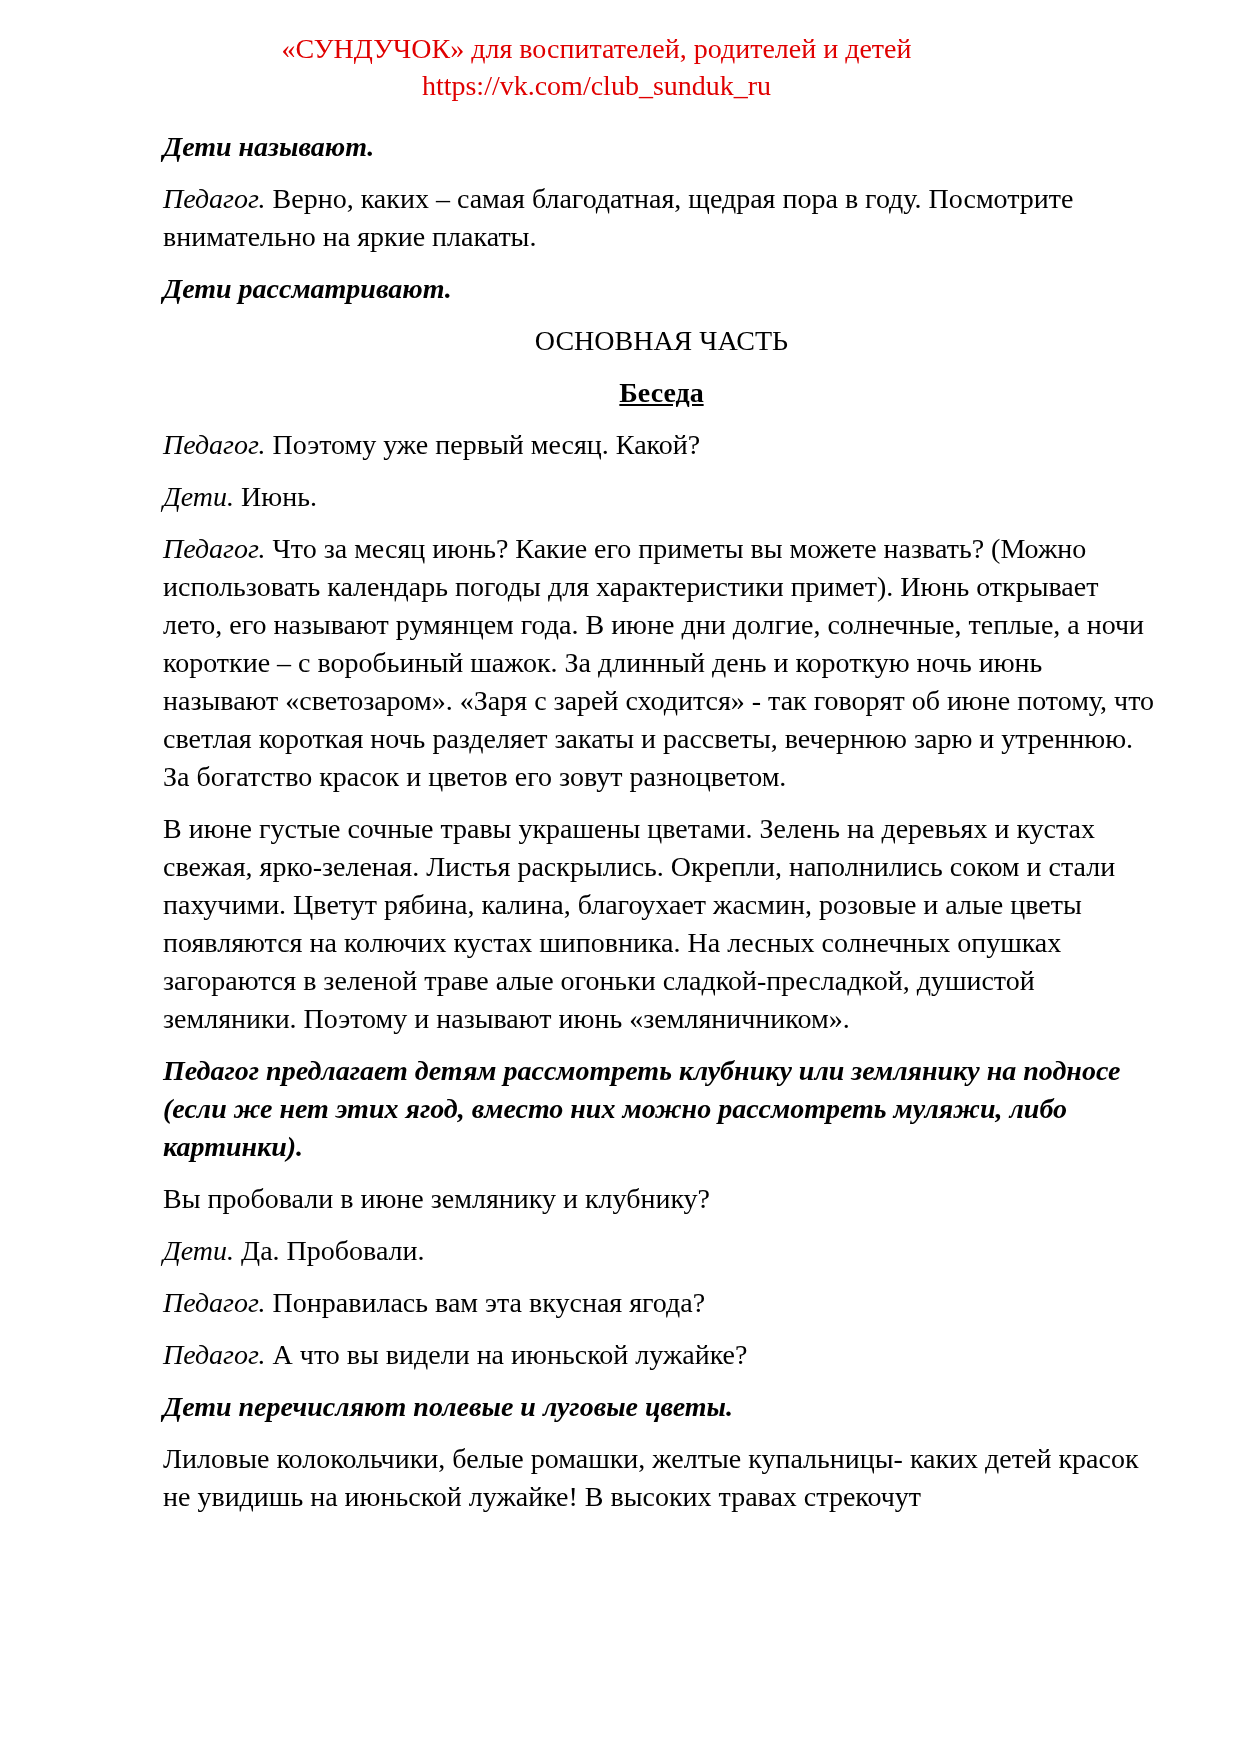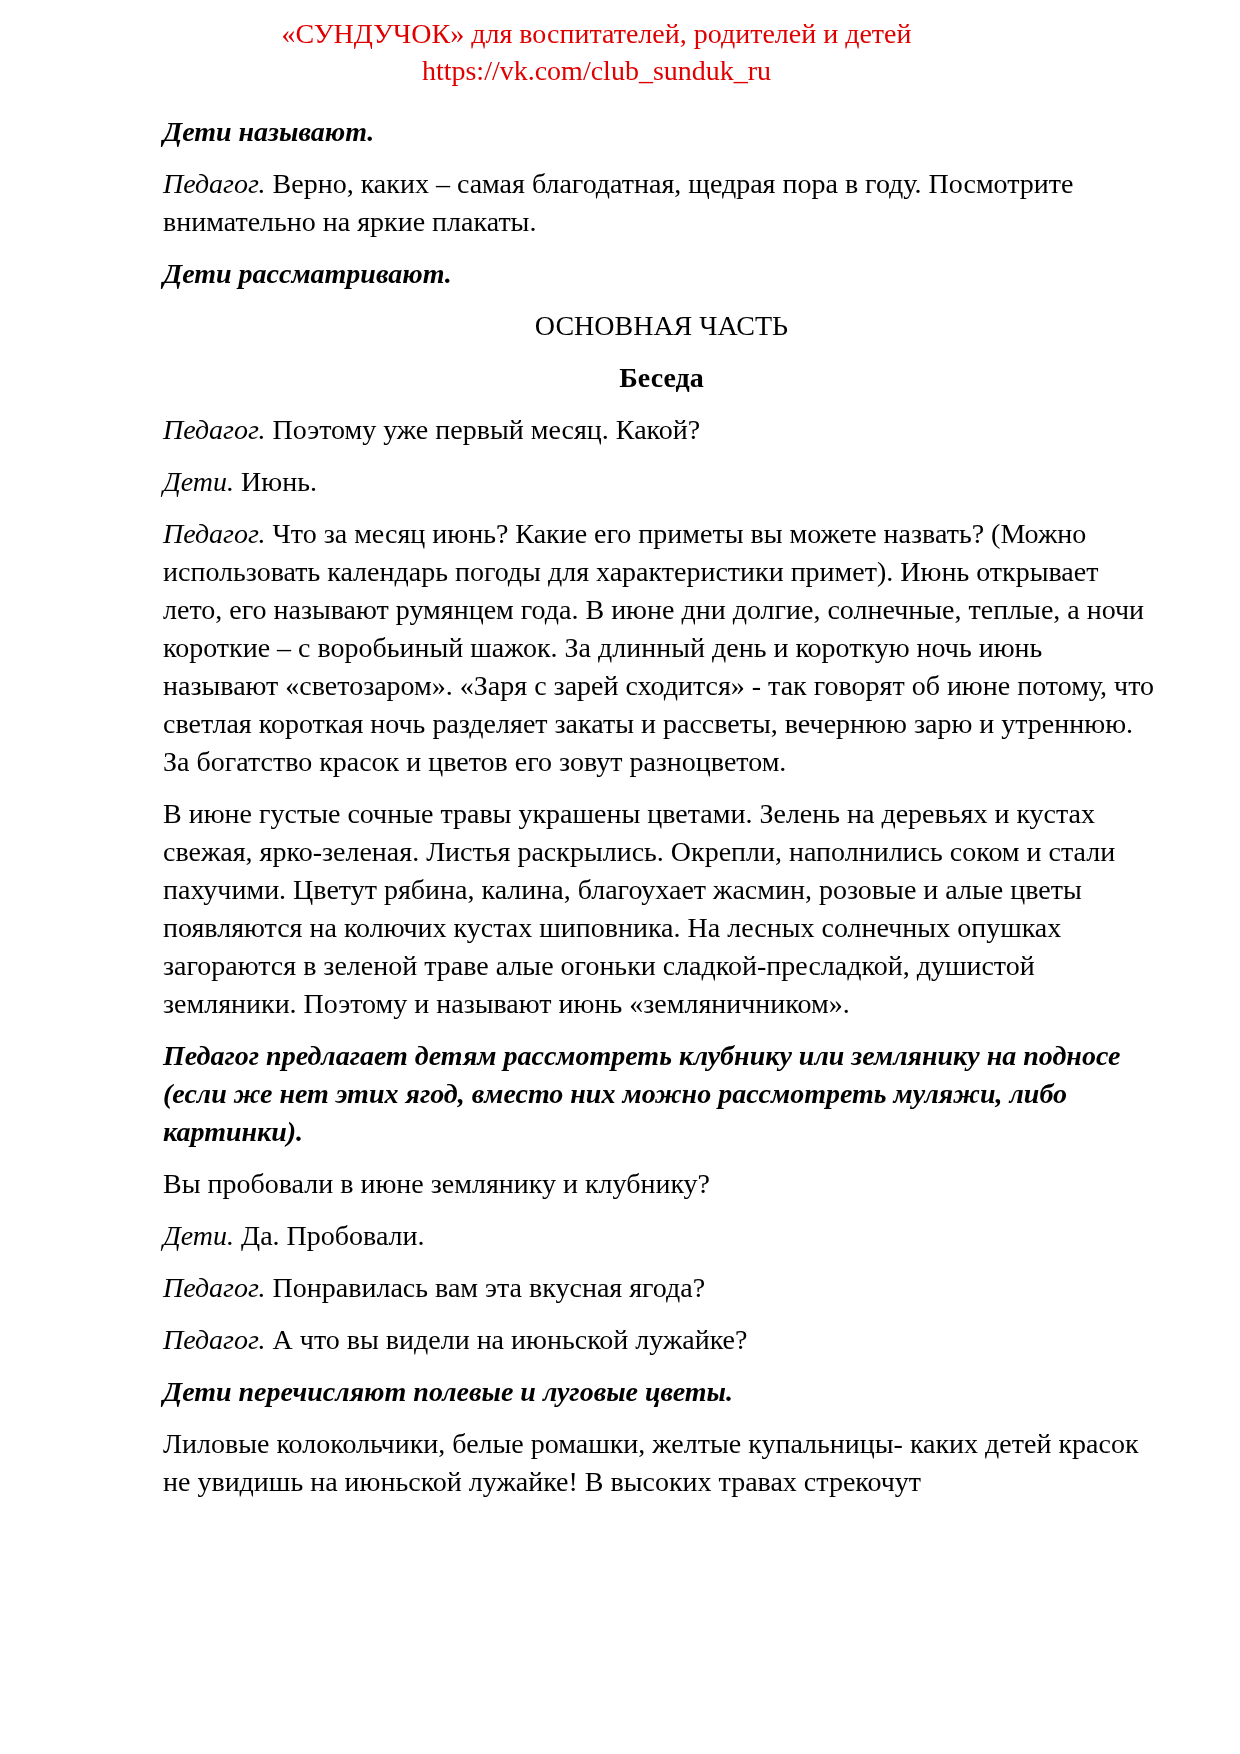--- a/index.html
+++ b/index.html
@@ -11,40 +11,40 @@
     width: 1240px;
     height: 1754px;
     overflow: hidden;
     font-family: "Liberation Serif", "DejaVu Serif", serif;
     color: #000000;
   }
   .doc-page {
     width: 100%;
     height: 100%;
     box-sizing: border-box;
-    padding-top: 15px;
+    padding-top: 30px;
   }
   .doc-header {
     margin: 0 210px 24px 163px;
     text-align: center;
     font-size: 28px;
     line-height: 37px;
     font-weight: normal;
   }
   .doc-header .header-line { display: block; }
   .doc-body {
     margin: 0 80px 0 163px;
     font-size: 28px;
     line-height: 38px;
     text-align: left;
   }
   .doc-body p { margin: 0 0 14px 0; }
   .p-stage  { font-style: italic; font-weight: bold; font-family: Liberation Serif, serif; }
   .p-center { text-align: center; margin-left: -35px; }
-  .p-center-bold { text-align: center; font-weight: bold; margin-left: -35px; }
+  .p-center-bold { text-align: center; font-weight: bold; margin-left: -35px; text-decoration: underline; }
   .speaker-label { font-style: italic; }
 </style>
 </head>
 <body>
 
 <div class="doc-page">
 
   <div class="doc-header" style="color: rgb(224, 0, 0);">
     <span class="header-line">«СУНДУЧОК» для воспитателей, родителей и детей</span>
     <span class="header-line">https://vk.com/club_sunduk_ru</span>

